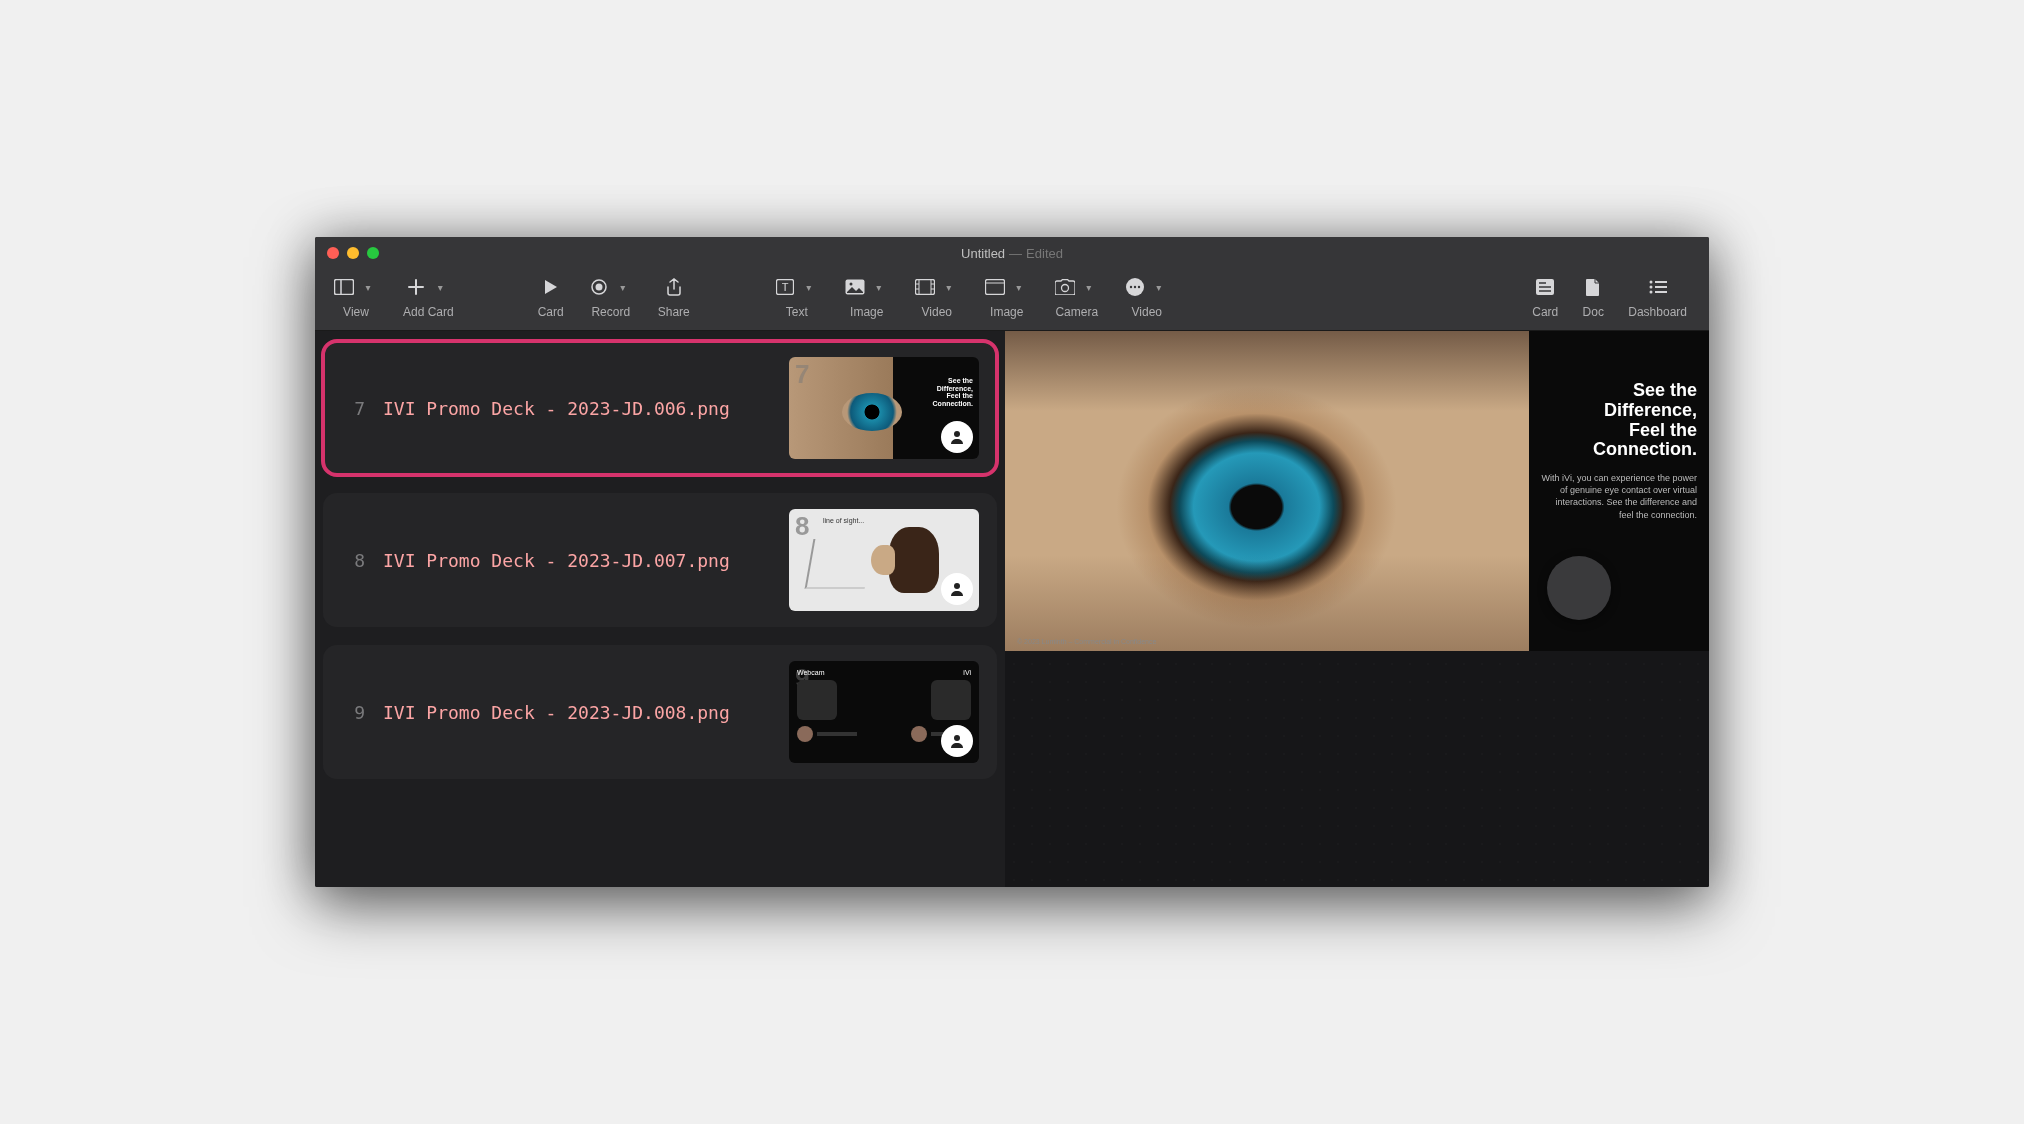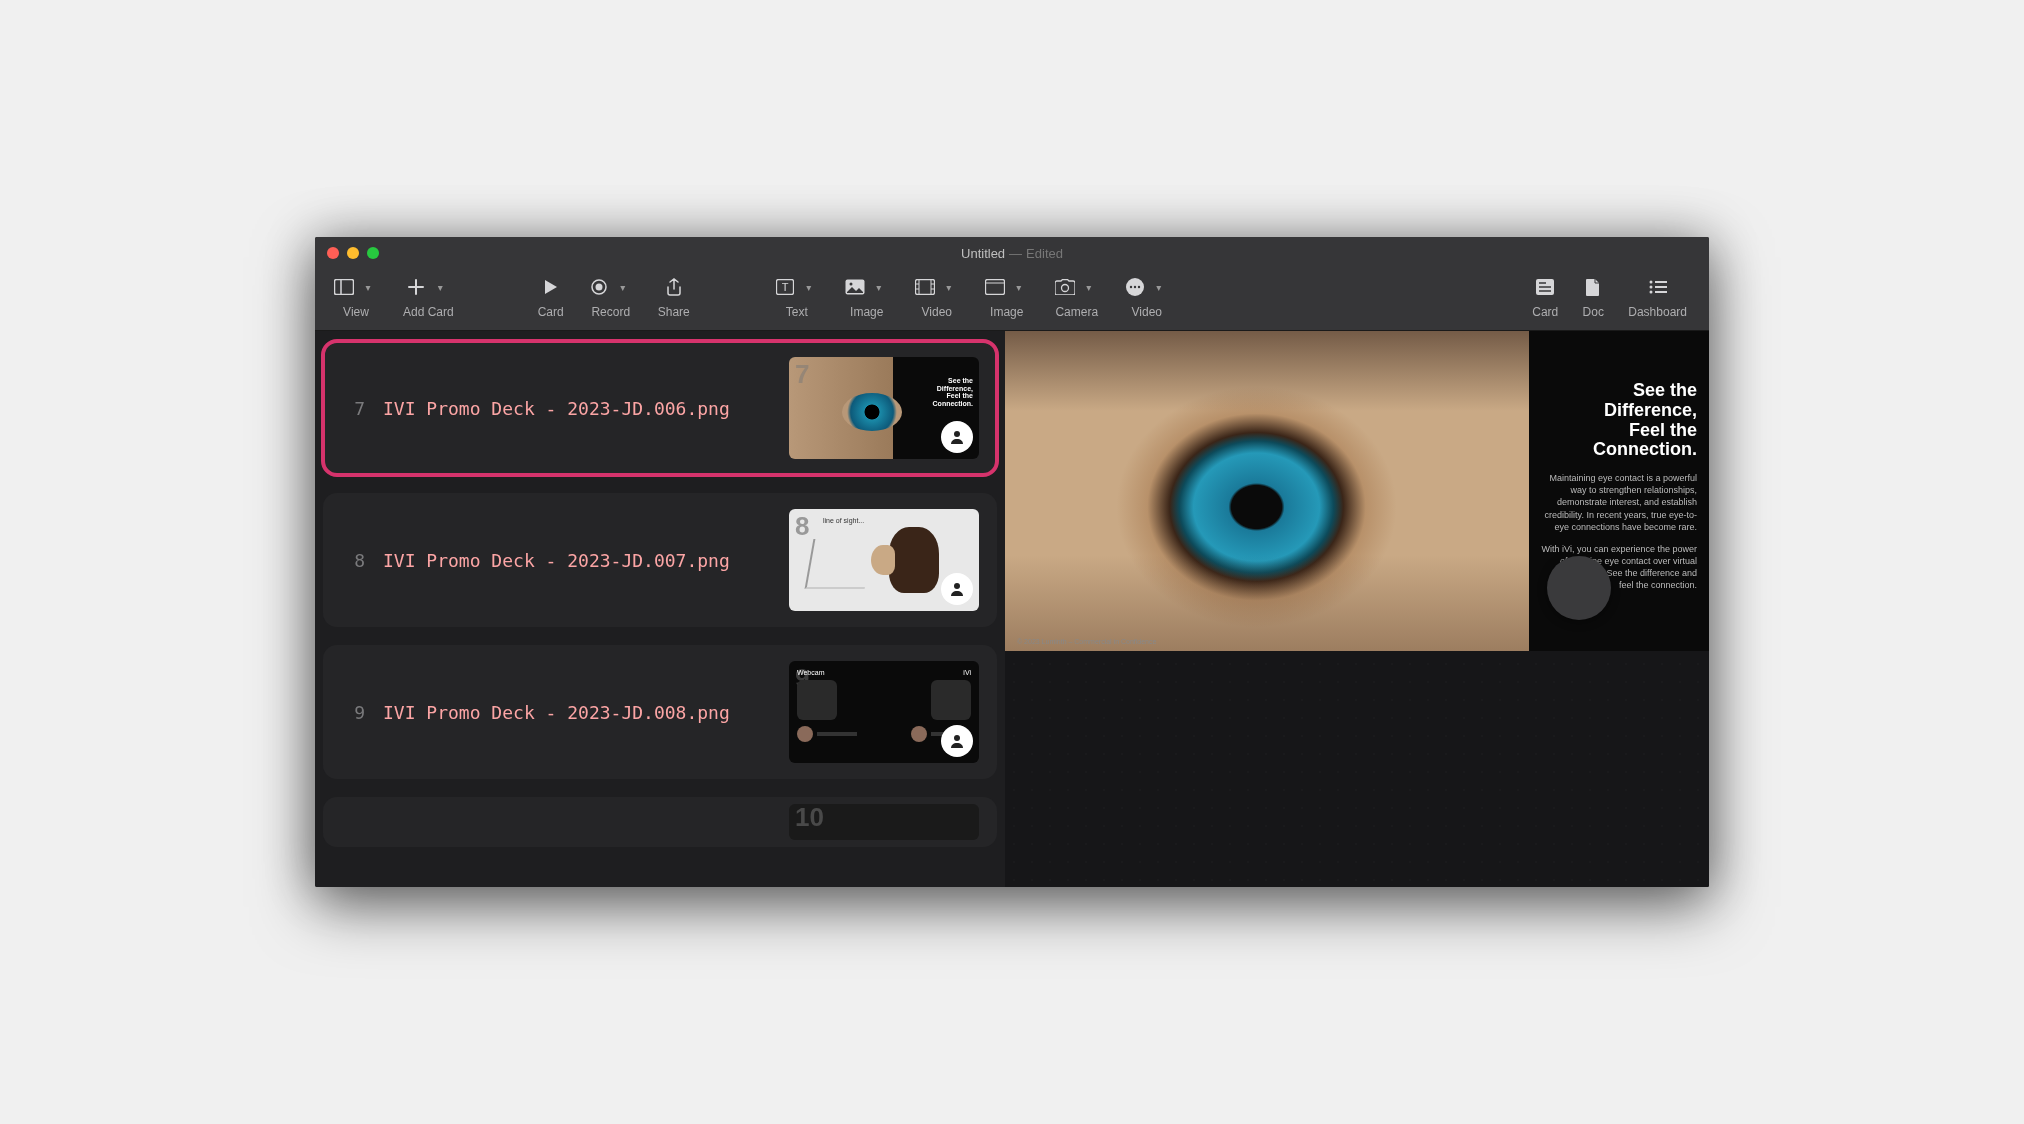--- a/index.html
+++ b/index.html
@@ -486,41 +486,33 @@
           </div>
           <div class="thumb-badge">
             <svg width="16" height="16" viewBox="0 0 16 16">
                 <circle cx="8" cy="5" r="3"></circle>
                 <path d="M2 15c0-3 2.5-5 6-5s6 2 6 5z"></path>
               </svg>
           </div>
         </div>
       </div>
 
-      <div class="card" style="height:50px;padding:8px 18px">
-        <div class="card-num"></div>
-        <div class="card-title"></div>
-        <div class="thumb" style="height:36px;background:#1a1a1a">
-          <div class="thumb-num" style="top:-2px">10</div>
-        </div>
-      </div>
 
     </div>
 
     <div class="preview">
       <div class="slide">
         <div class="eye-img"></div>
         <div class="slide-text">
           <div class="slide-heading">
             <span>See the</span><br>
             <span>Difference,</span><br>
             <span>Feel the</span><br>
             <span>Connection.</span>
           </div>
-          <div class="slide-para">Maintaining eye contact is a powerful way to strengthen relationships, demonstrate interest, and establish credibility. In recent years, true eye-to-eye connections have become rare.</div>
           <div class="slide-para">With iVi, you can experience the power of genuine eye contact over virtual interactions. See the difference and feel the connection.</div>
         </div>
         <div class="slide-foot">© 2023 Luminth – Commercial in Confidence</div>
       </div>
       <div class="cursor-dot"></div>
     </div>
   </div>
 
 </div>
 

